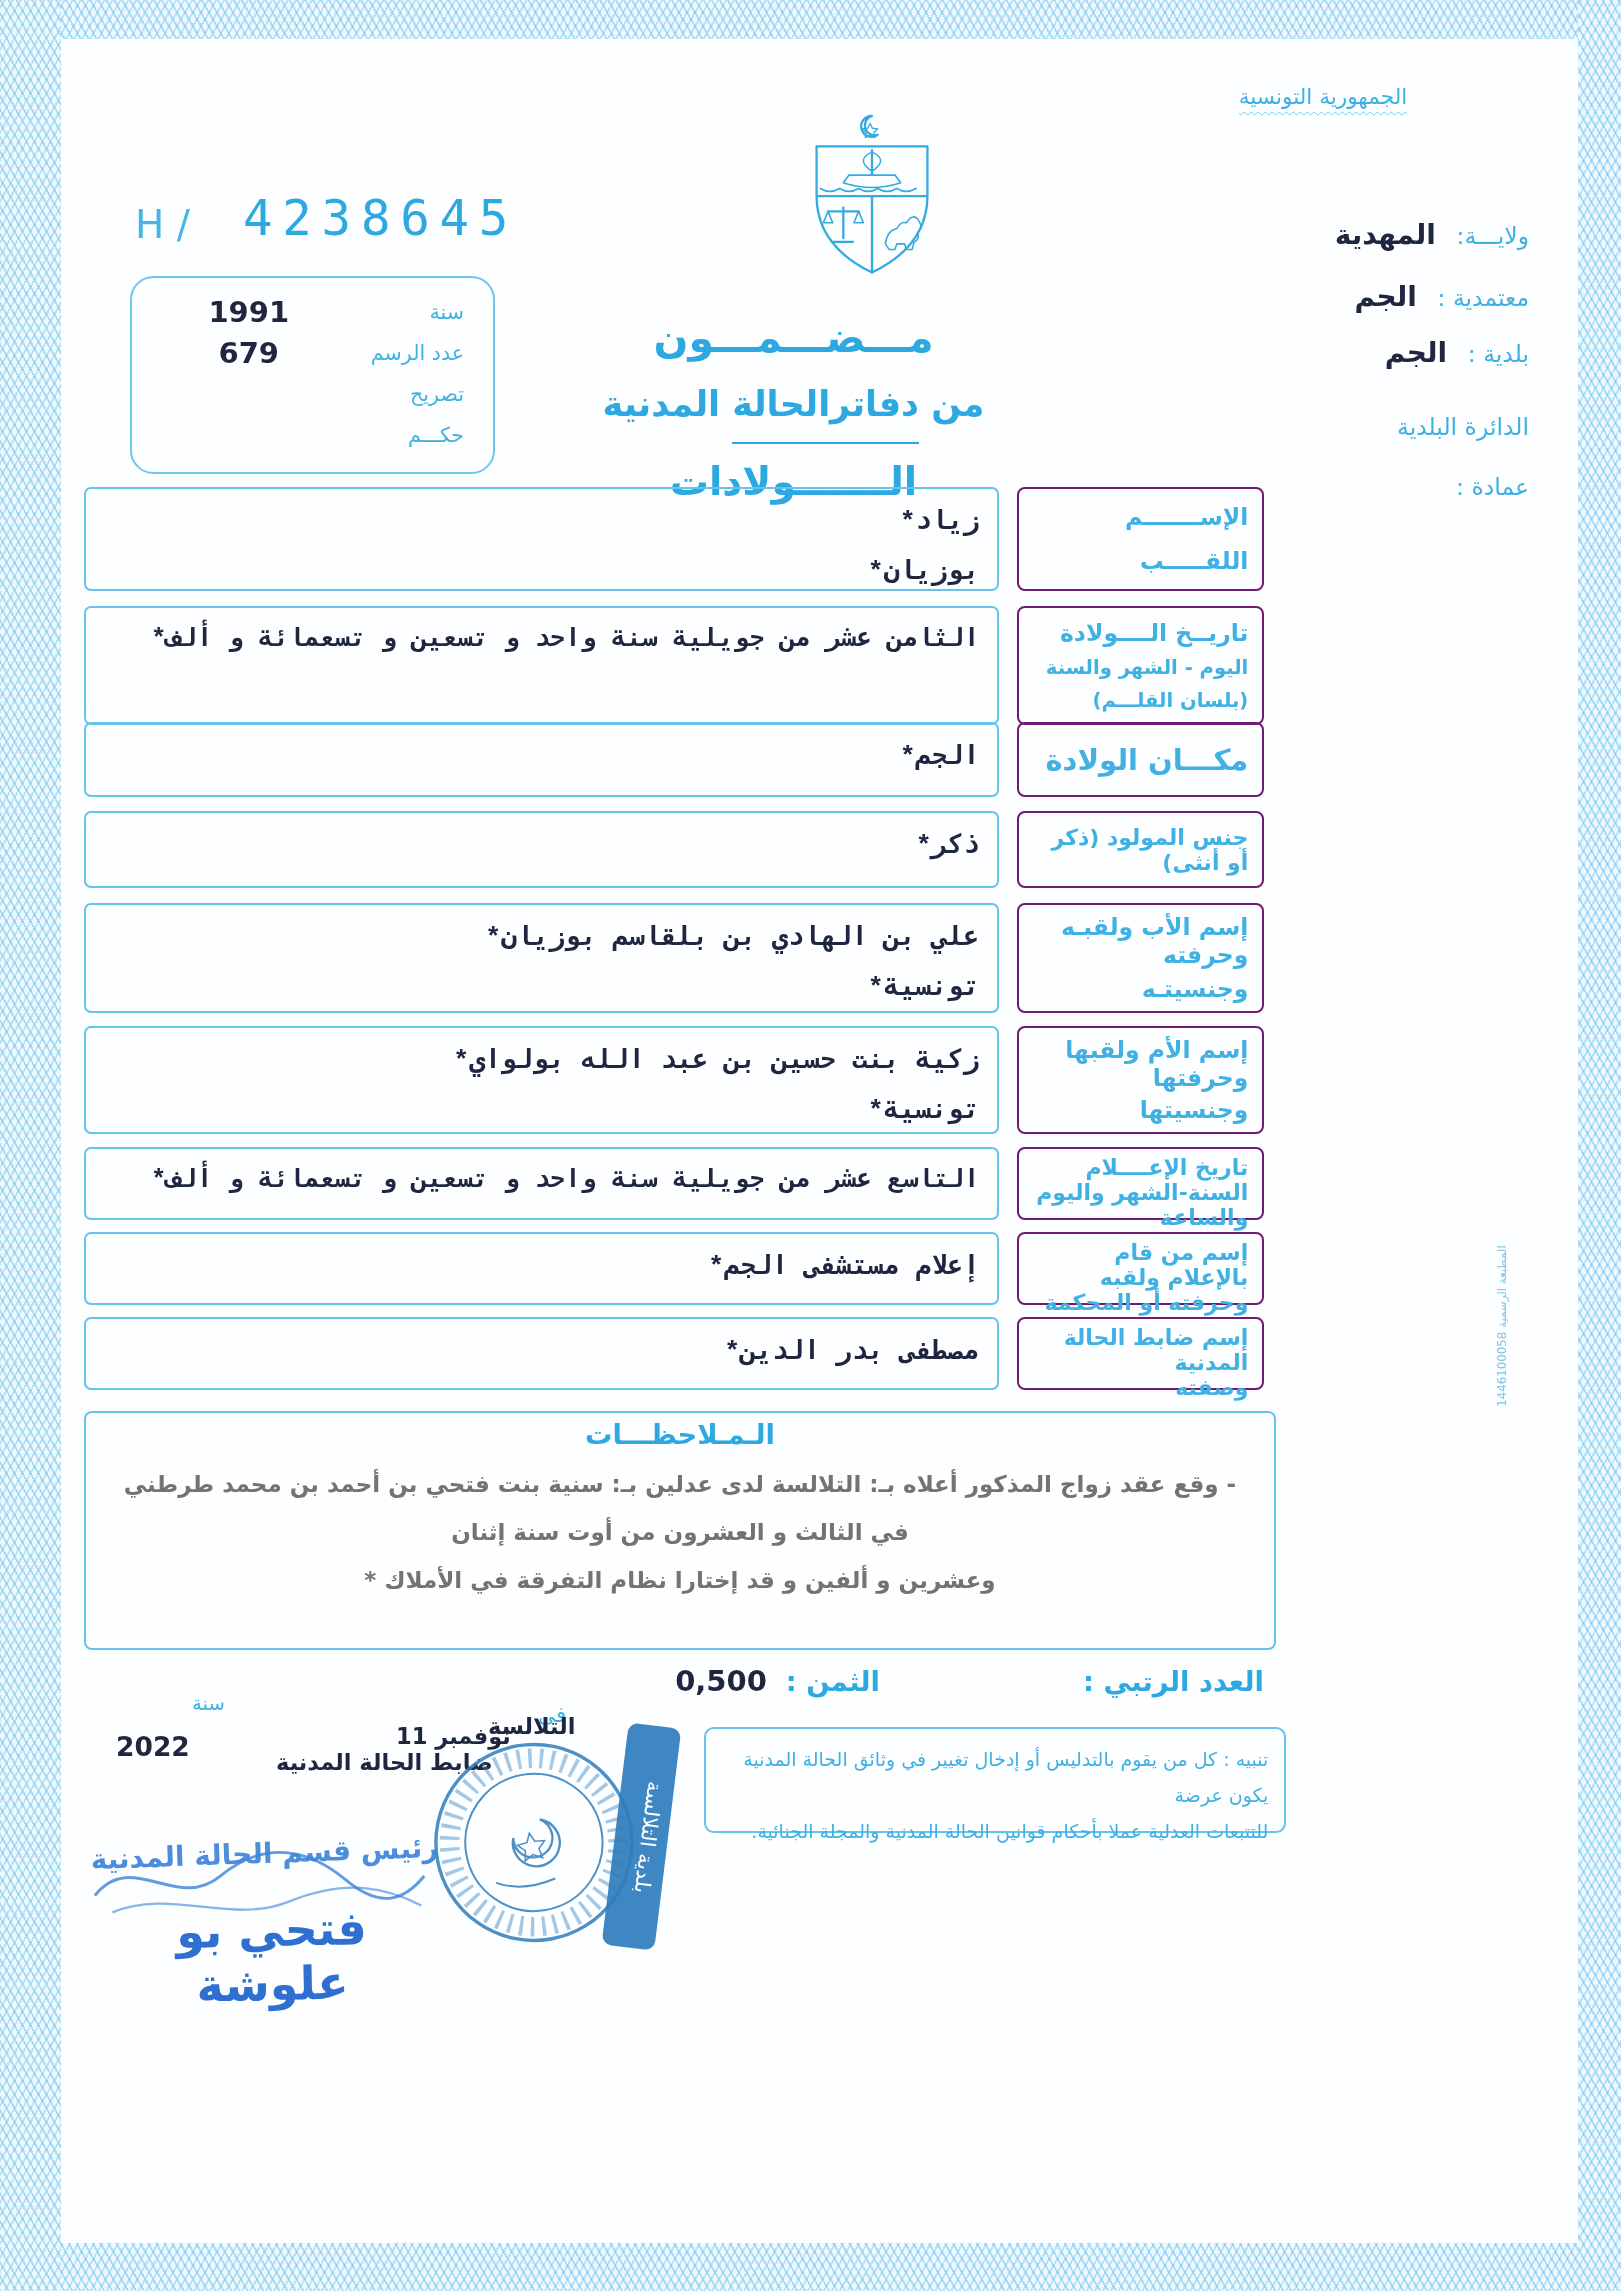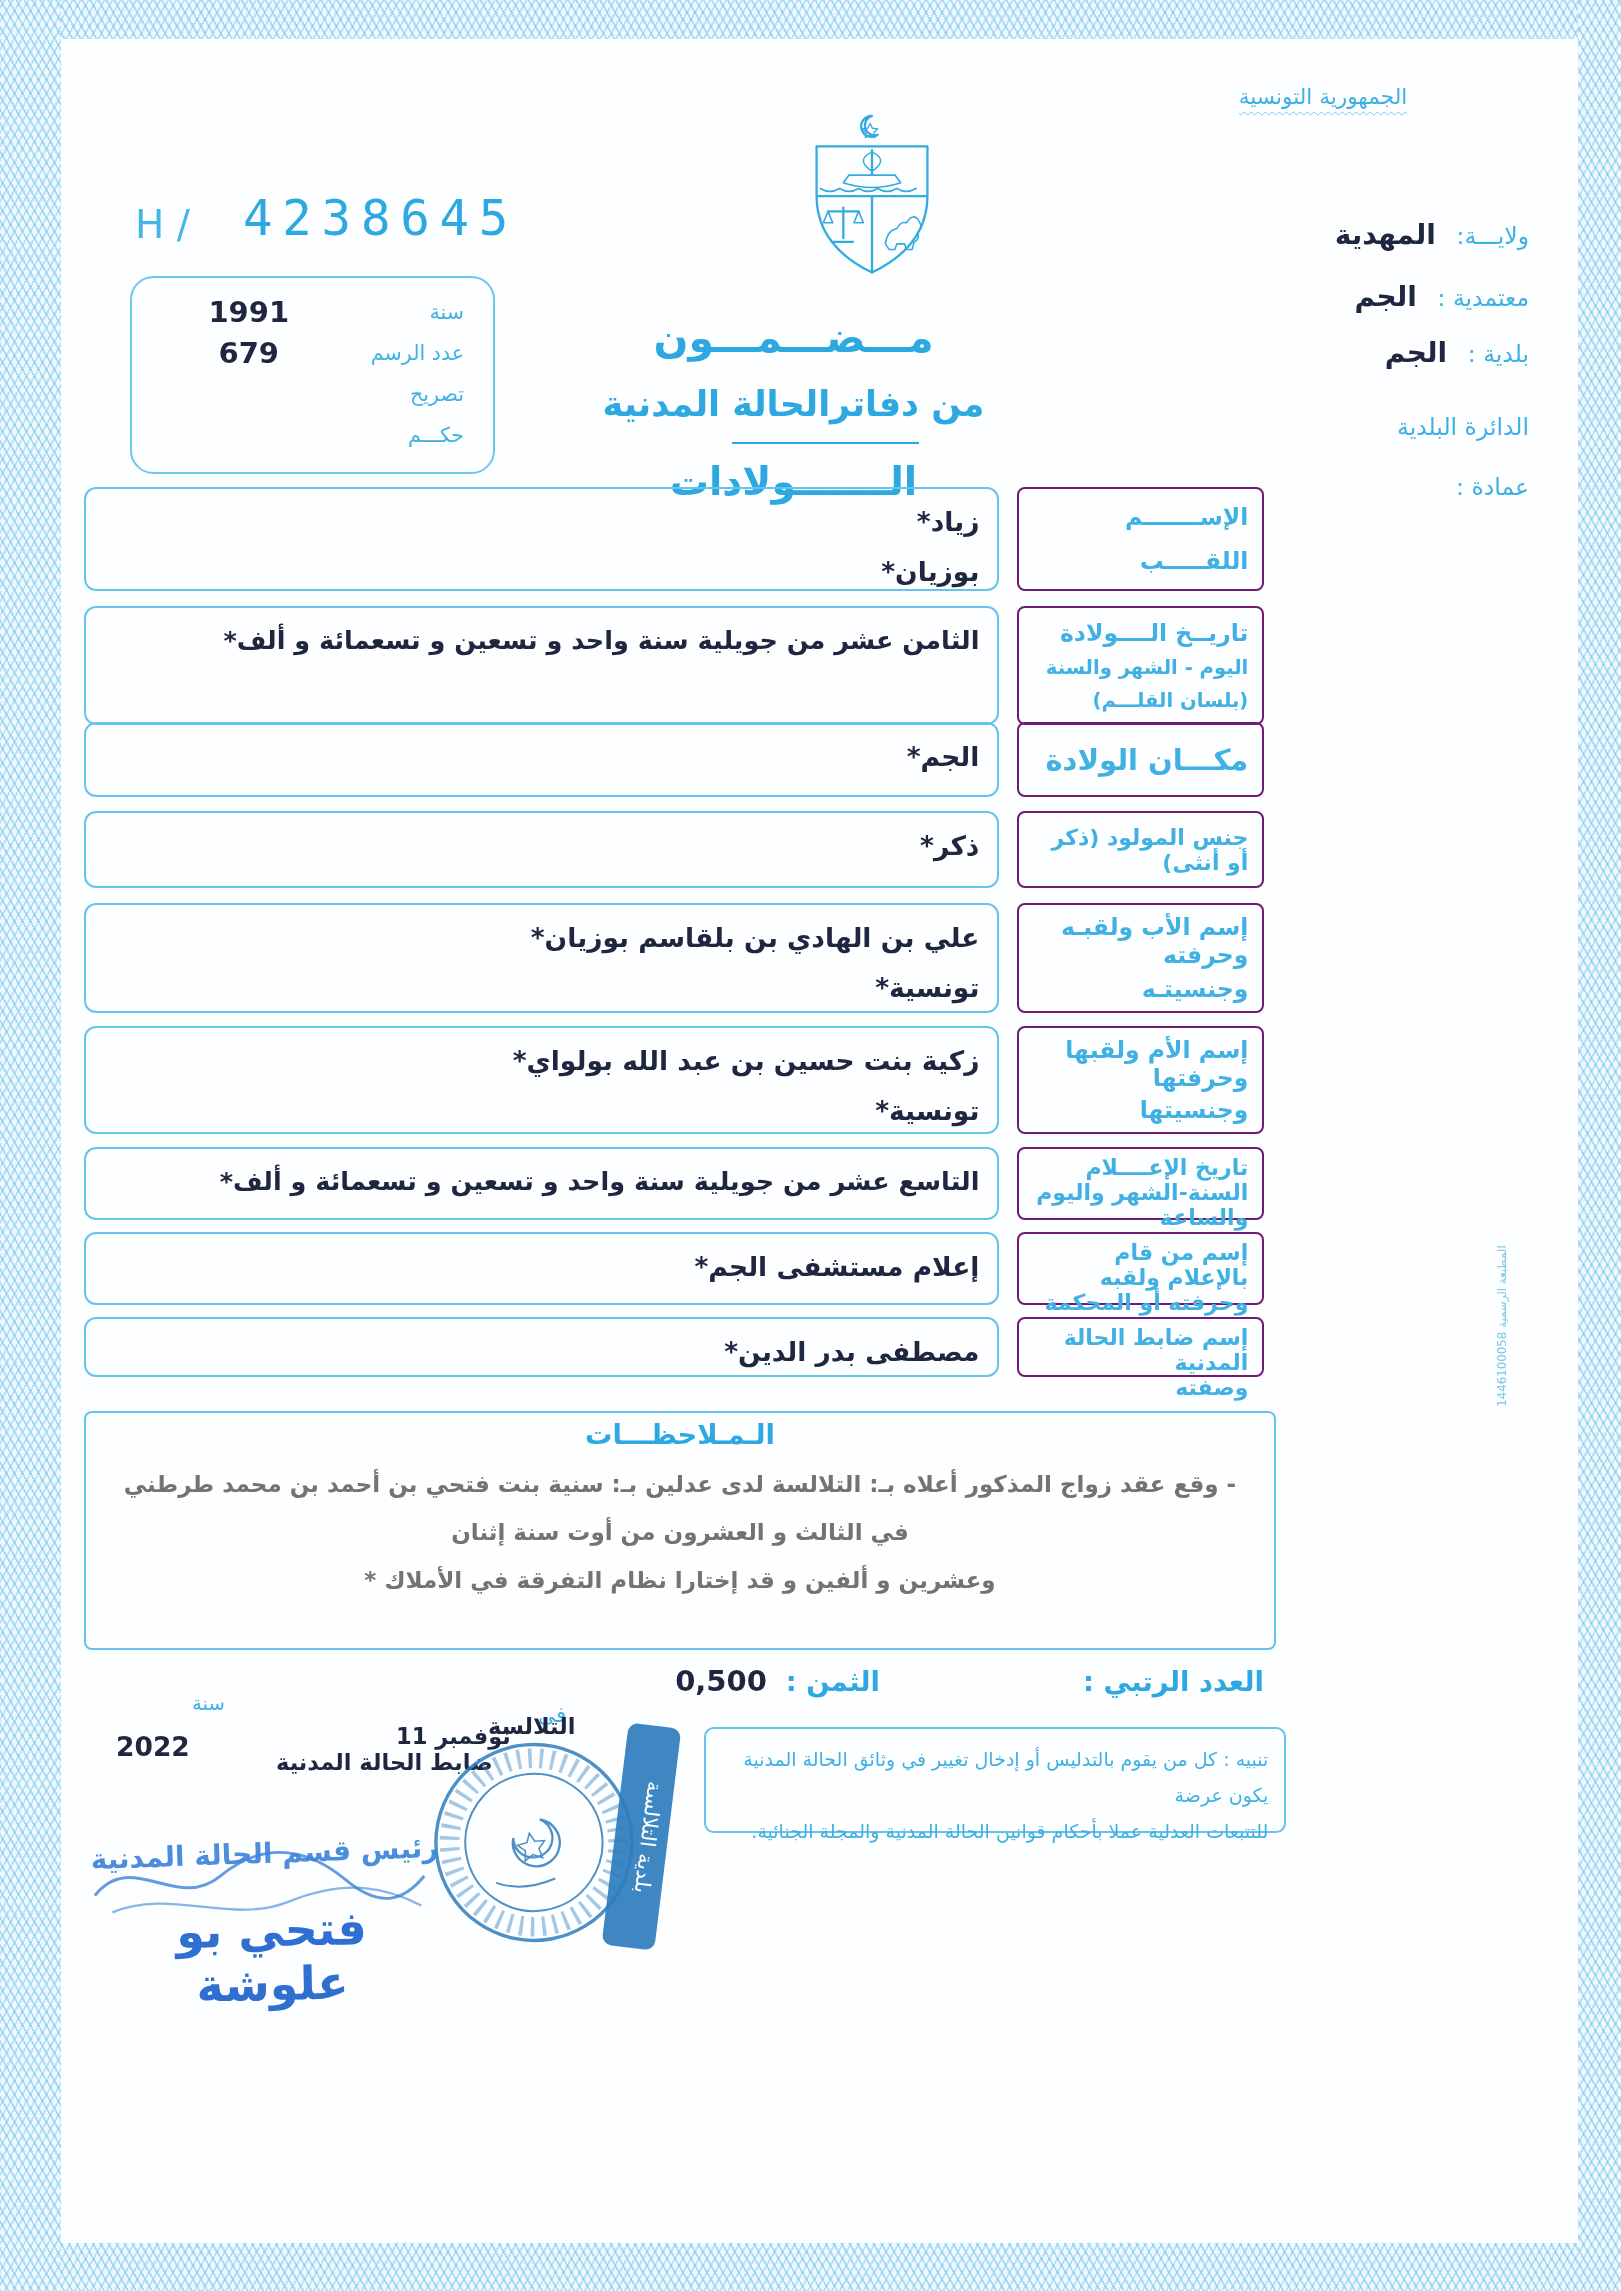--- a/index.html
+++ b/index.html
@@ -48,22 +48,22 @@
   .admin-line .avalue { color:#1f2740; font-size:28px; font-weight:bold; margin-inline-start:15.7px; }
 
   .title-block { left:534px; top:306px; width:519px; text-align:center; color:#2da8e0; direction:rtl;margin-top:8px; }
   .title-l1 { font-size:41px; font-weight:bold; }
   .title-l2 { font-size:35px; font-weight:bold; margin-top:21.6px; }
   .title-l2 .u { border-bottom:2.9px solid #2da8e0; padding-bottom:18px; }
   .title-l3 { font-size:39px; font-weight:bold; margin-top:35px; }
 
   .row { position:absolute; left:84px; width:1180px; z-index:2; }
   .cbox { position:absolute; left:0; top:0; bottom:0; width:915px;
-          border:2px solid #66c4ec; border-radius:12px;
-          padding:7.8px 17.6px 0 11.8px; direction:rtl; }
+          border:2px solid #66c4ec; border-radius:7px;
+          padding:7.8px 17.6px 0 11.8px; direction:rtl;font-family:Liberation Mono, monospace; }
   .cbox .val { font-size:26.5px; font-weight:bold; color:#1f2740; line-height:1.9; }
   .cbox .val.small { font-size:25.5px; }
   .lbox { position:absolute; right:0; top:0; bottom:0; width:247px;
           border:2px solid #701a75; border-radius:7.8px;
           display:flex; flex-direction:column; justify-content:space-around;
           padding:5.9px 13.7px; direction:rtl; }
   .lbox span { color:#41b1e3; font-weight:bold; font-size:23.5px; }
   .lbox.lbl-lg span { font-size:29px; }
   .lbox.lbl-sm span { font-size:22px; }
   .lbox span.sub { font-size:19.6px; }
@@ -265,21 +265,21 @@
   <div class="row" style="top:1232px;height:73px">
     <div class="cbox">
       <div class="val">إعلام مستشفى الجم*</div>
     </div>
     <div class="lbox lbl-sm">
       <span>إسم من قام بالإعلام ولقبه</span>
       <span>وحرفته أو المحكمة</span>
     </div>
   </div>
 
-  <div class="row" style="top:1317px;height:60px">
+  <div class="row" style="top:1317px;height:73px">
     <div class="cbox">
       <div class="val">مصطفى بدر الدين*</div>
     </div>
     <div class="lbox lbl-sm">
       <span>إسم ضابط الحالة المدنية</span>
       <span>وصفته</span>
     </div>
   </div>
 
   <div class="abs notes-box">

